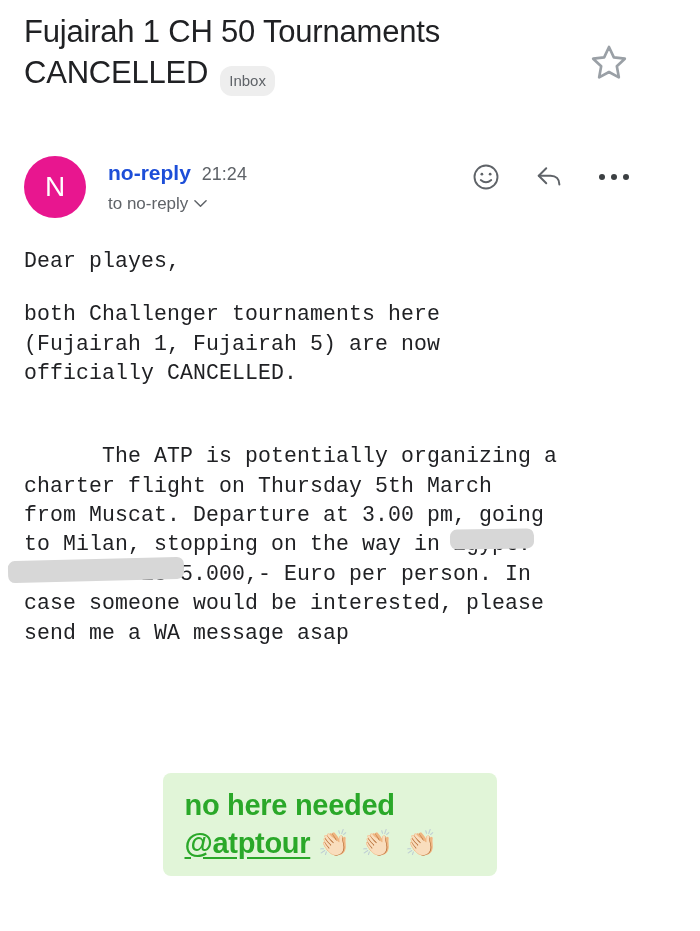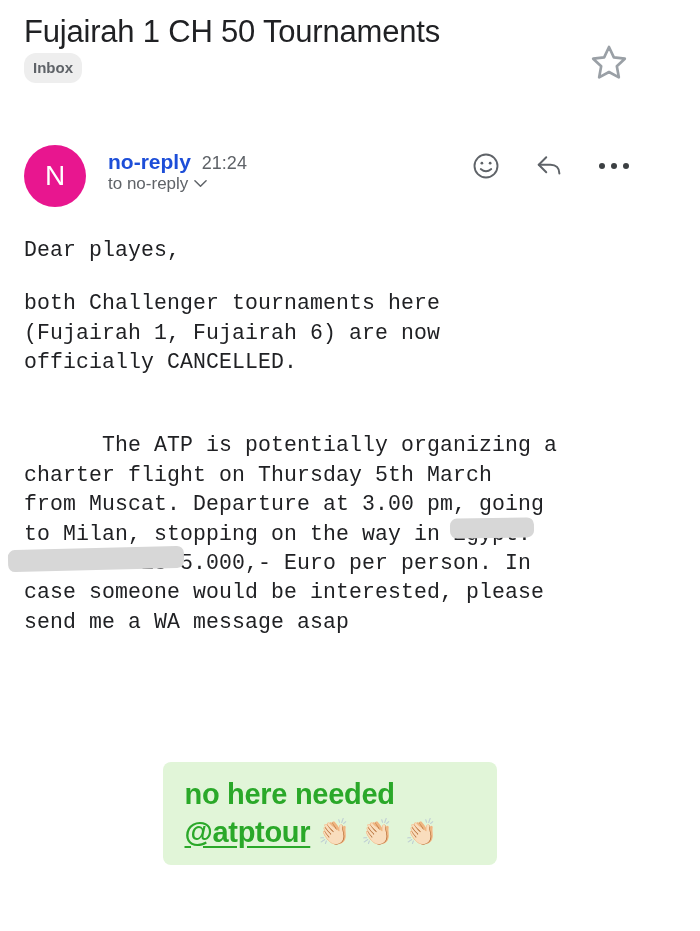--- a/index.html
+++ b/index.html
@@ -48,22 +48,21 @@
   .inbox-chip {
     display: inline-block;
     background: #eeeeee;
     color: #5f6368;
     font-size: 15px;
     line-height: 1;
     padding: 7px 9px 8px 9px;
     border-radius: 12px;
     font-family: "Liberation Sans", sans-serif;
     position: relative;
-    top: 0;
-    font-weight: bold;
+    top: 8px;
   }
   .star-icon {
     width: 40px;
     height: 40px;
     flex: 0 0 40px;
     margin-top: 30px;
     margin-right: 6px;
     color: #9aa0a6;
   }
   .star-icon svg { display: block; width: 100%; height: 100%; }
@@ -100,20 +99,21 @@
   .sender-name {
     font-size: 21px;
     font-weight: 700;
     color: #1d4ed8;
   }
   .sender-time {
     font-size: 18px;
     color: #5f6368;
   }
   .recipient-line {
+    margin-top: 9px;
     display: flex;
     align-items: center;
     gap: 6px;
     font-size: 17px;
     color: #5f6368;
   }
   .chevron-down {
     width: 13px;
     height: 9px;
     display: inline-block;
@@ -227,20 +227,21 @@
 </style>
 </head>
 <body>
 
 <div class="email-screen">
 
   <div class="subject-row">
     <div class="subject-block">
       <div class="subject-line">Fujairah 1 CH 50 Tournaments</div>
       <div class="subject-second">
+        <span class="subject-line">CANCELLED</span>
         <span class="inbox-chip">Inbox</span>
       </div>
     </div>
     <span class="star-icon">
       <svg viewBox="0 0 24 24" fill="none" stroke="currentColor" stroke-width="1.6" stroke-linejoin="round">
         <polygon points="12,3 14.9,9.2 21.5,10 16.7,14.6 17.9,21.2 12,18 6.1,21.2 7.3,14.6 2.5,10 9.1,9.2"></polygon>
       </svg>
     </span>
   </div>
 
@@ -279,21 +280,21 @@
         <i></i>
         <i></i>
         <i></i>
       </span>
     </div>
   </div>
 
   <div class="body-text">
     <p class="body-para">Dear playes,</p>
     <p class="body-para">both Challenger tournaments here
-(Fujairah 1, Fujairah 6) are now
+(Fujairah 1, Fujairah 5) are now
 officially CANCELLED.</p>
     <p class="body-para">
       <span>The ATP is potentially organizing a
 charter flight on Thursday 5th March
 from Muscat. Departure at 3.00 pm, going
 to Milan, stopping on the way in Egypt.
 The cost is 5.000,- Euro per person. In
 case someone would be interested, please
 send me a WA message asap</span>
       <span class="redaction redaction-a"></span>

